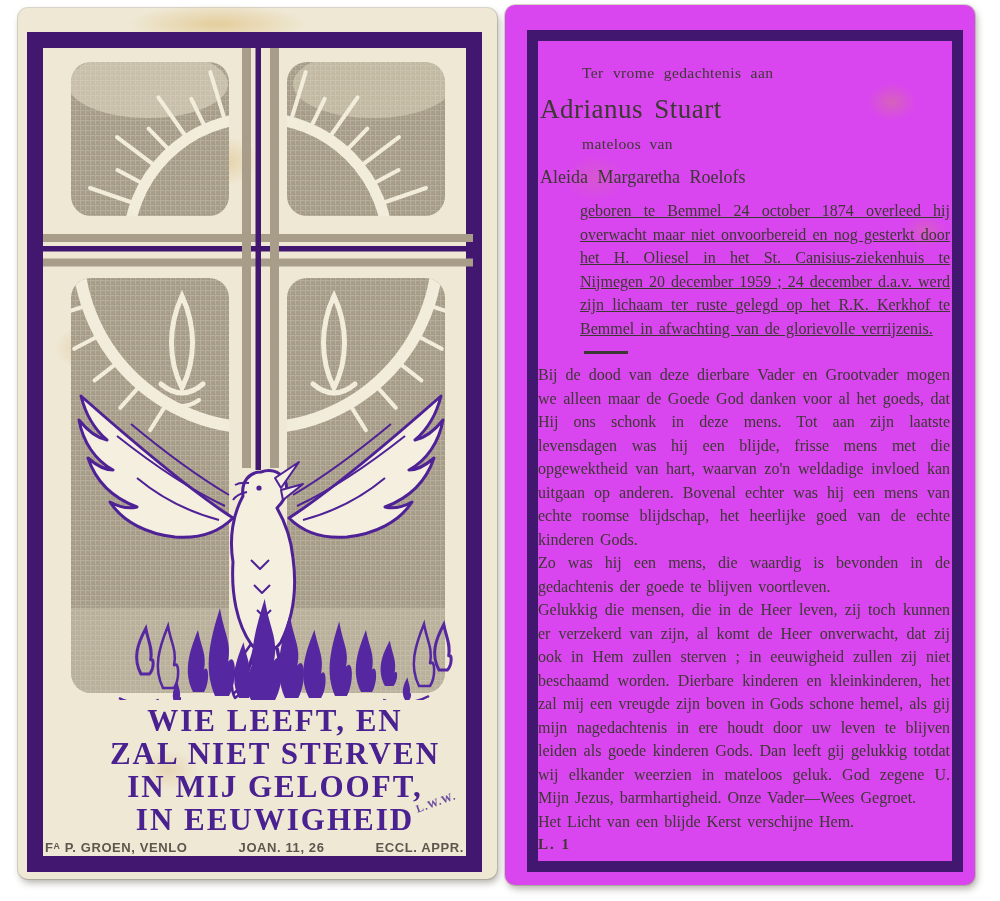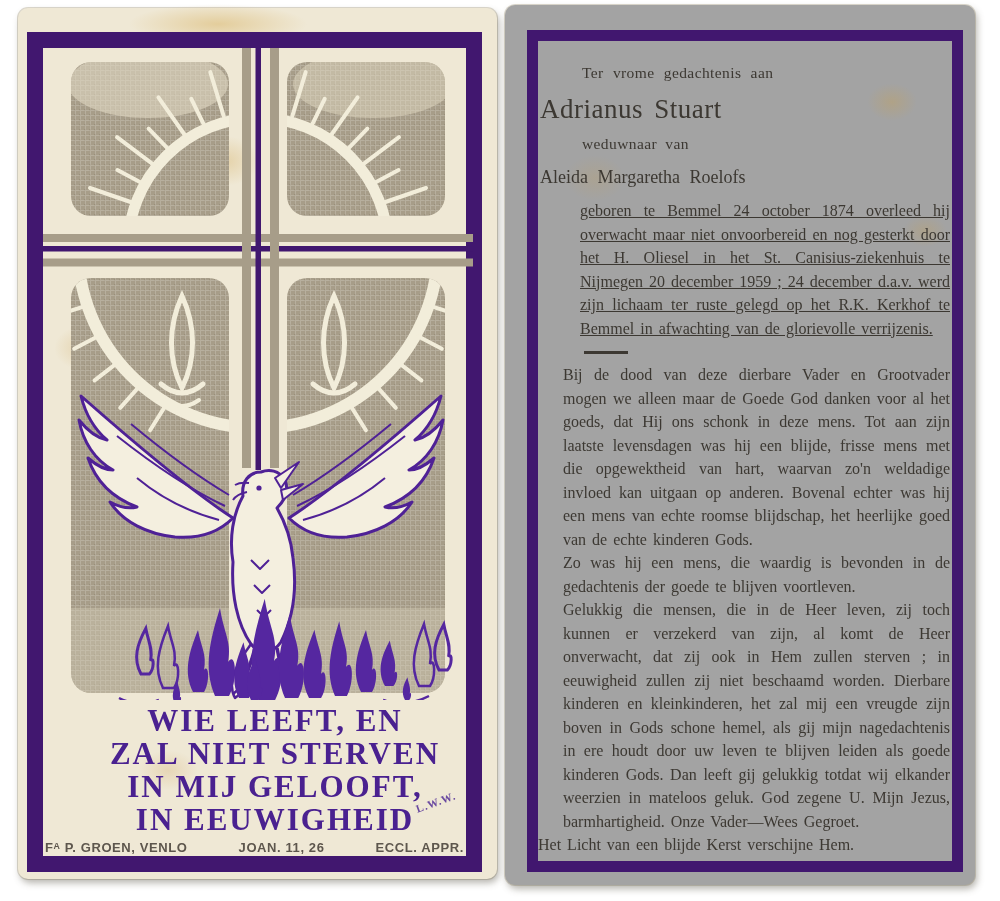--- a/index.html
+++ b/index.html
@@ -7,21 +7,21 @@
     width:1000px;height:901px;position:relative;
     background:#ffffff;
     font-family:"Liberation Serif","DejaVu Serif",serif;
     overflow:hidden;
   }
   .card{
     position:absolute;border-radius:10px;
     box-shadow:2px 4px 7px rgba(95,90,78,.45), 0 0 0 1px rgba(190,182,160,.5);
   }
   #left-card{left:18px;top:8px;width:479px;height:871px;background:#efe8d5;}
-  #right-card{left:505px;top:5px;width:470px;height:880px;background:#a3a3a3;}
+  #right-card{left:505px;top:5px;width:470px;height:880px;background:#d946ef;}
   .frame{position:absolute;}
   #left-frame{left:9px;top:24px;right:15px;bottom:7px;border:16px solid #41176f;}
   #right-frame{left:22px;top:25px;right:12px;bottom:13px;border:11px solid #41176f;}
   #illustration{position:absolute;left:25px;top:40px;}
   
   #caption{
     position:absolute;left:38px;right:31px;top:696px;text-align:center;
     color:#4a2190;font-weight:bold;font-size:31px;line-height:33px;
     letter-spacing:2px;white-space:nowrap;padding-left:28px;
   }
@@ -40,21 +40,21 @@
     position:absolute;left:33px;right:25px;top:36px;bottom:24px;
     color:#3c3832;font-size:16px;line-height:23.5px;overflow:hidden;
   }
   #right-content p{margin:0;}
   .ded{margin:20px 0 0 44px !important;font-size:15.5px;word-spacing:5px;letter-spacing:.4px;}
   .name{margin:8px 0 0 2px !important;font-size:27px;line-height:32px;letter-spacing:.5px;word-spacing:4px;}
   .rel{margin:7px 0 0 44px !important;font-size:15.5px;word-spacing:4px;letter-spacing:.4px;}
   .spouse{margin:7px 0 0 2px !important;font-size:18px;line-height:30px;word-spacing:5px;}
   .bio{margin:7px 0 0 42px !important;text-align:justify;word-spacing:2px;text-decoration:underline;}
   .rule{width:44px;height:3px;background:#3c3832;margin:11px 0 9px 46px;}
-  .para{text-align:justify;word-spacing:2px;padding-left:25px;}
+  .para{text-align:justify;word-spacing:2px;}
   .closing{text-align:left;word-spacing:2px;}
   .code{margin-top:26px;font-weight:bold;font-size:15px;letter-spacing:2px;}
   
   .stain{position:absolute;pointer-events:none;}
 </style>
 </head>
 <body>
 
 <div class="card" id="left-card">
   <div class="stain" style="left:110px;top:-4px;width:180px;height:40px;background:radial-gradient(ellipse at center, rgba(210,165,70,.40), rgba(210,165,70,0) 70%);"></div>
@@ -232,21 +232,21 @@
 <div class="card" id="right-card">
   <div class="stain" style="right:58px;top:78px;width:50px;height:38px;background:radial-gradient(ellipse at center, rgba(205,160,70,.30), rgba(205,160,70,0) 70%);"></div>
   <div class="stain" style="right:28px;top:210px;width:44px;height:32px;background:radial-gradient(ellipse at center, rgba(205,160,70,.25), rgba(205,160,70,0) 70%);"></div>
   <div class="stain" style="left:60px;top:150px;width:60px;height:46px;background:radial-gradient(ellipse at center, rgba(205,160,70,.18), rgba(205,160,70,0) 70%);"></div>
 
   <div class="frame" id="right-frame"></div>
 
   <div id="right-content">
     <p class="ded">Ter vrome gedachtenis aan</p>
     <p class="name">Adrianus Stuart</p>
-    <p class="rel">weduwnaar van</p>
+    <p class="rel">mateloos van</p>
     <p class="spouse">Aleida Margaretha Roelofs</p>
     <p class="bio">geboren te Bemmel 24 october 1874 overleed hij overwacht maar niet onvoorbereid en nog gesterkt door het H. Oliesel in het St. Canisius-ziekenhuis te Nijmegen 20 december 1959 ; 24 december d.a.v. werd zijn lichaam ter ruste gelegd op het R.K. Kerkhof te Bemmel in afwachting van de glorievolle verrijzenis.</p>
     <div class="rule"></div>
     <p class="para">Bij de dood van deze dierbare Vader en Grootvader mogen we alleen maar de Goede God danken voor al het goeds, dat Hij ons schonk in deze mens. Tot aan zijn laatste levensdagen was hij een blijde, frisse mens met die opgewektheid van hart, waarvan zo'n weldadige invloed kan uitgaan op anderen. Bovenal echter was hij een mens van echte roomse blijdschap, het heerlijke goed van de echte kinderen Gods.</p>
     <p class="para">Zo was hij een mens, die waardig is bevonden in de gedachtenis der goede te blijven voortleven.</p>
     <p class="para">Gelukkig die mensen, die in de Heer leven, zij toch kunnen er verzekerd van zijn, al komt de Heer onverwacht, dat zij ook in Hem zullen sterven ; in eeuwigheid zullen zij niet beschaamd worden. Dierbare kinderen en kleinkinderen, het zal mij een vreugde zijn boven in Gods schone hemel, als gij mijn nagedachtenis in ere houdt door uw leven te blijven leiden als goede kinderen Gods. Dan leeft gij gelukkig totdat wij elkander weerzien in mateloos geluk. God zegene U. Mijn Jezus, barmhartigheid. Onze Vader—Wees Gegroet.</p>
     <p class="closing">Het Licht van een blijde Kerst verschijne Hem.</p>
     <p class="code">L. 1</p>
   </div>
 </div>

